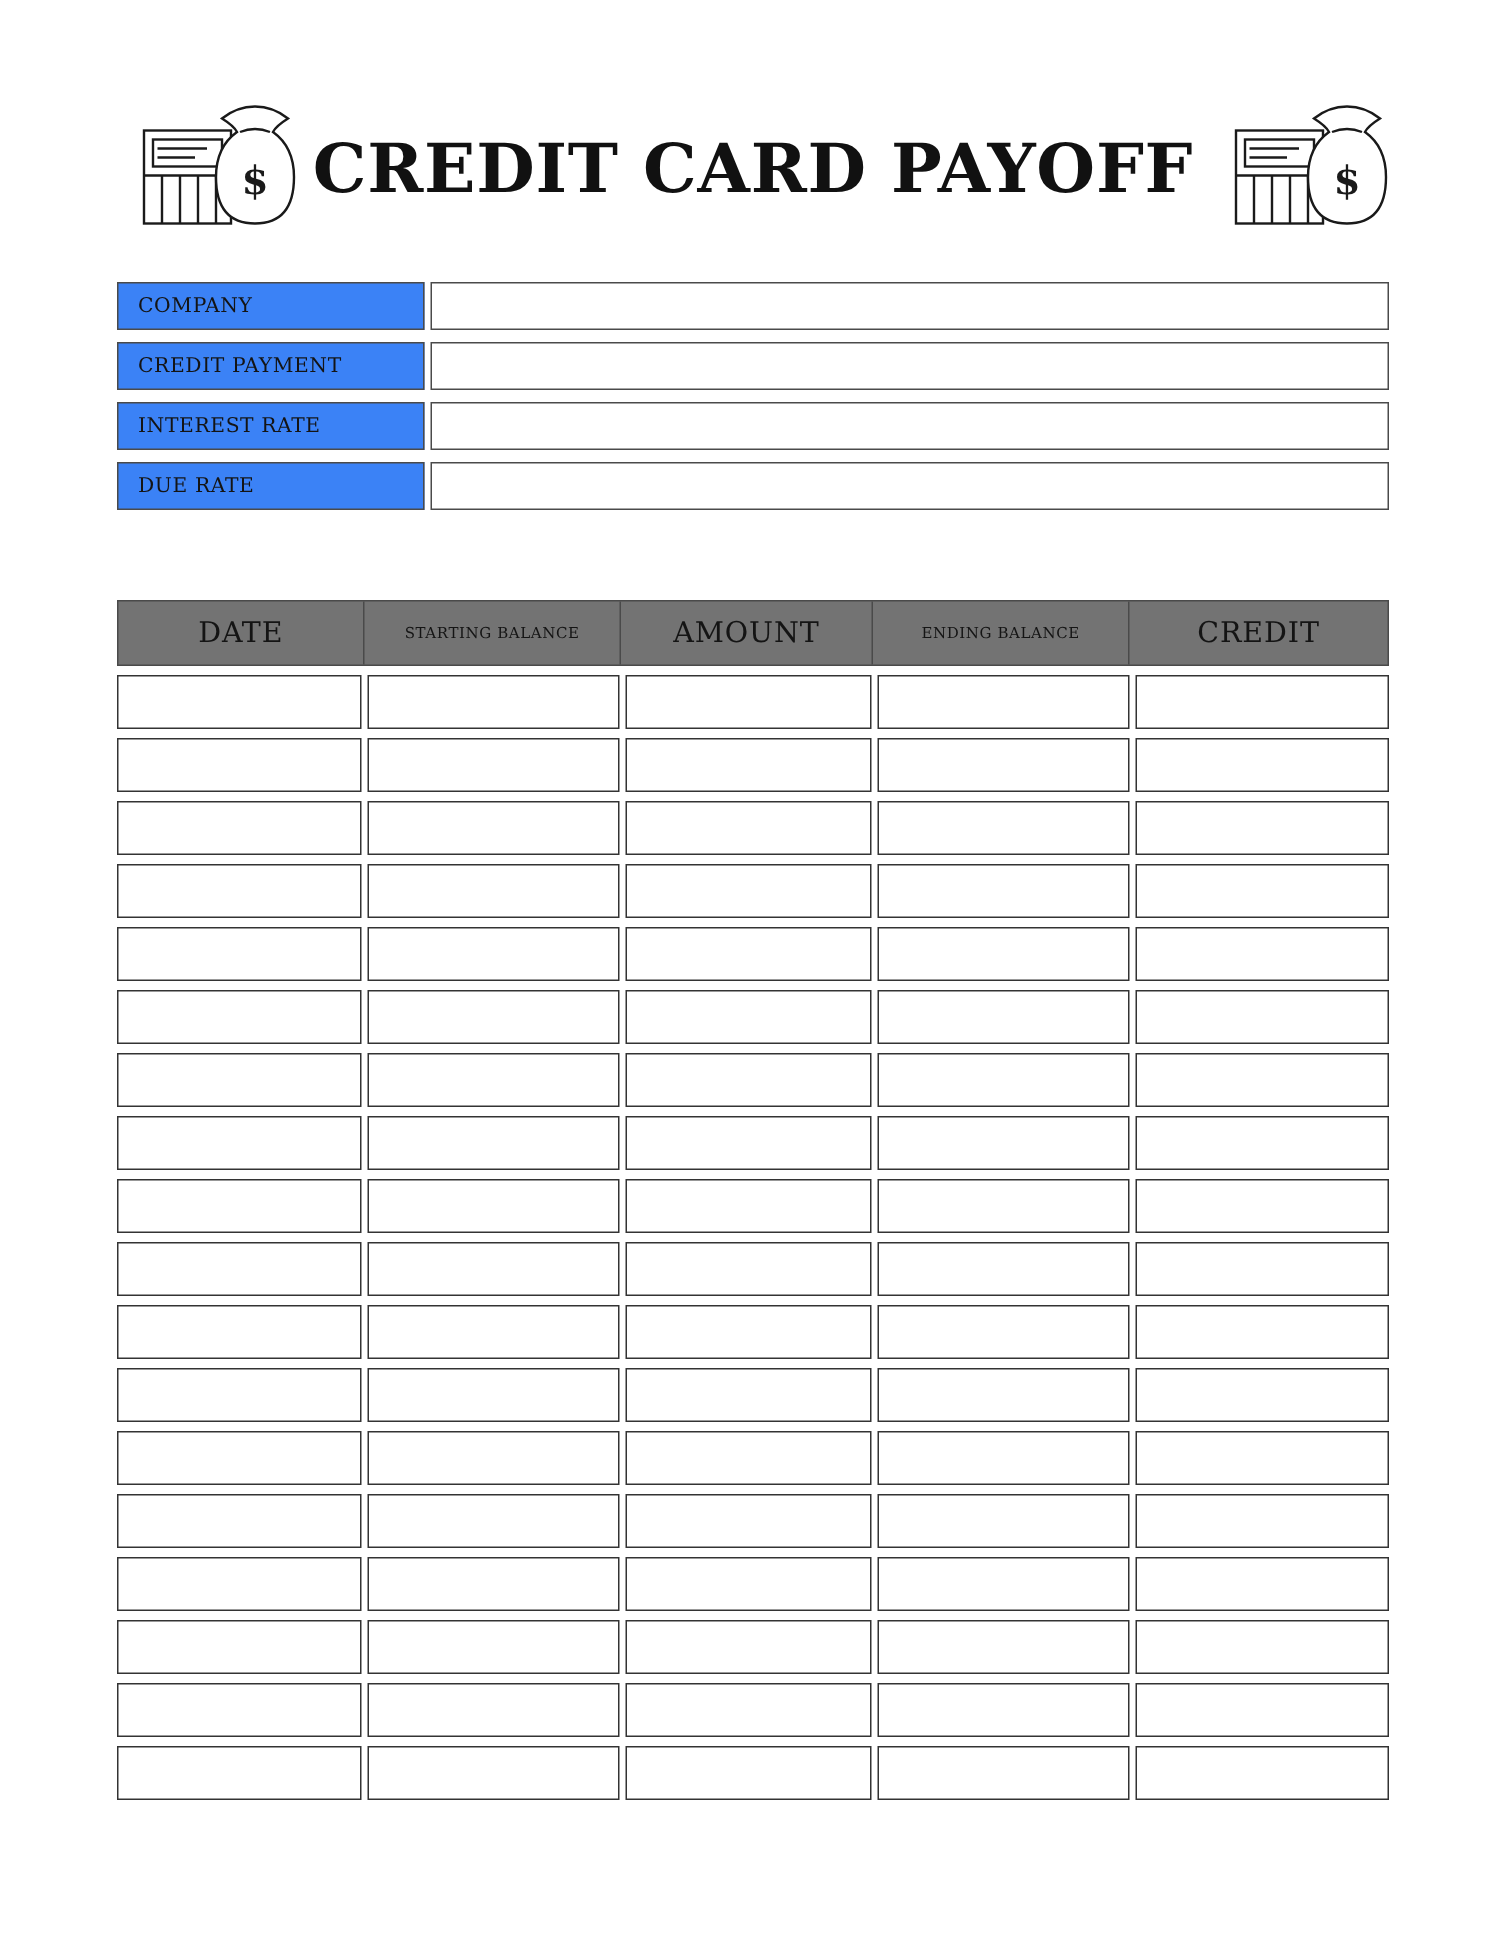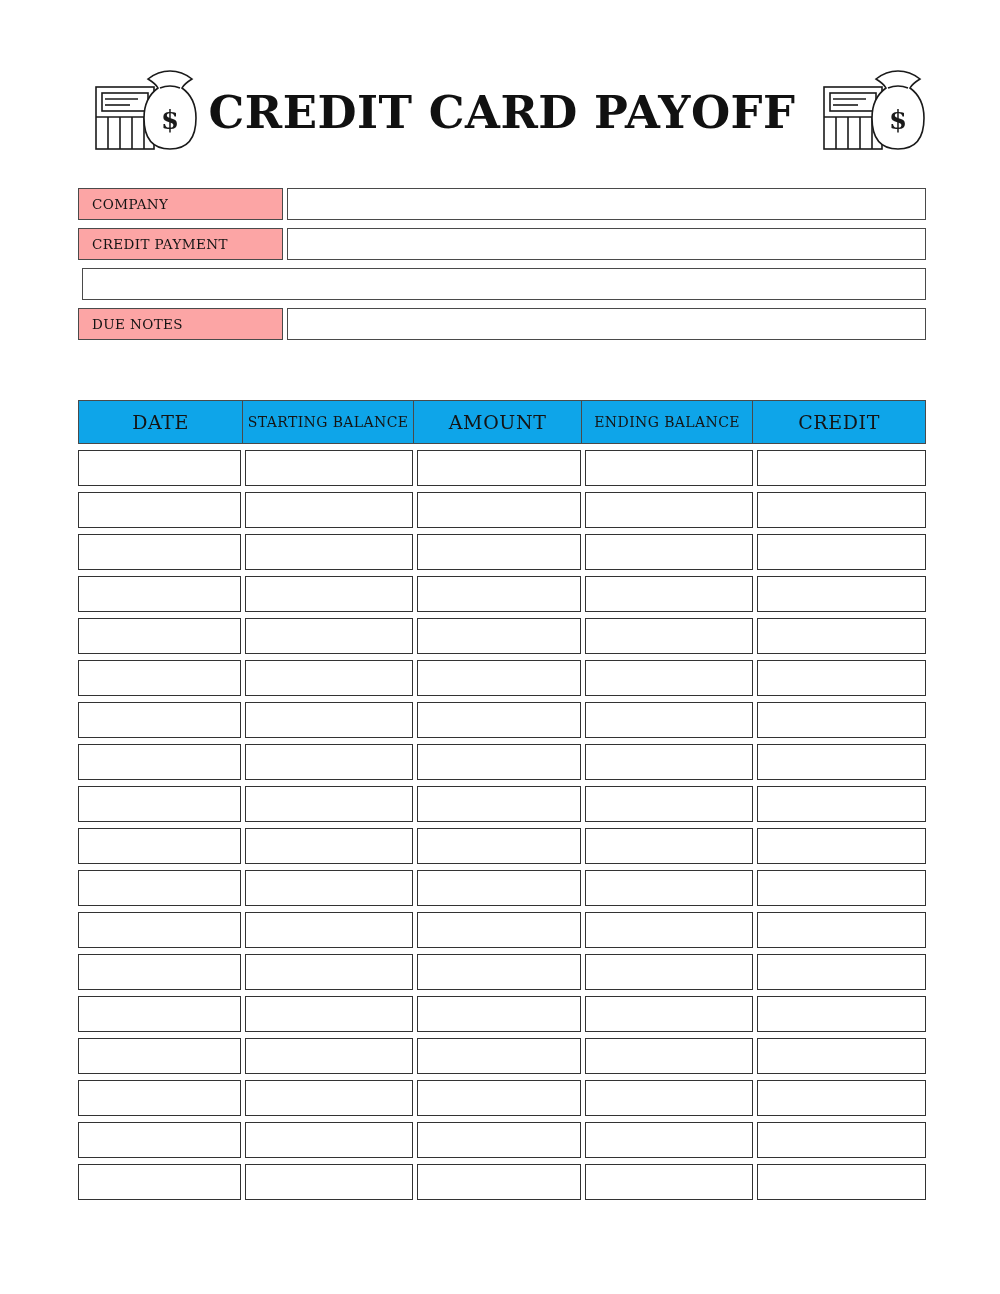--- a/index.html
+++ b/index.html
@@ -60,21 +60,21 @@
   .info-row {
     display: flex;
     align-items: center;
     height: 32px;
     margin-bottom: 8px;
   }
   .info-label {
     width: 205px;
     height: 32px;
     box-sizing: border-box;
-    background: #fca5a5;
+    background: #3b82f6;
     border: 1px solid #4a4a4a;
     display: flex;
     align-items: center;
     padding-left: 13px;
     font-family: "DejaVu Serif", serif;
     font-size: 13.5px;
     letter-spacing: 0.4px;
     color: #141414;
   }
   .info-field {
@@ -89,37 +89,37 @@
   
   .table {
     position: absolute;
     left: 78px;
     top: 400px;
     width: 848px;
   }
   .thead {
     display: flex;
     height: 44px;
-    background: #0ea5e9;
+    background: #737373;
     border: 1px solid #4a4a4a;
     box-sizing: border-box;
   }
   .th {
     box-sizing: border-box;
     display: flex;
     align-items: center;
     justify-content: center;
     font-family: "DejaVu Serif", serif;
     color: #141414;
     border-right: 1px solid #4a4a4a;
     height: 100%;
   }
   .th:last-child { border-right: none; }
   .th.big { font-size: 19px; letter-spacing: 0.6px; }
-  .th.small { font-size: 14px; letter-spacing: 0.4px; }
+  .th.small { font-size: 10px; letter-spacing: 0.4px; }
 
   .col-0 { width: 168px; }
   .col-1 { width: 175px; }
   .col-2 { width: 172px; }
   .col-3 { width: 175px; }
   .col-4 { width: 176px; }
 
   .trow {
     display: flex;
     margin-top: 6px;
@@ -192,25 +192,26 @@
       <div class="info-field"></div>
     </div>
 
 
     <div class="info-row">
       <div class="info-label">CREDIT PAYMENT</div>
       <div class="info-field"></div>
     </div>
 
     <div class="info-row">
+      <div class="info-label">INTEREST RATE</div>
       <div class="info-field"></div>
     </div>
 
     <div class="info-row">
-      <div class="info-label">DUE NOTES</div>
+      <div class="info-label">DUE RATE</div>
       <div class="info-field"></div>
     </div>
   </div>
 
   <div class="table">
     <div class="thead">
       <div class="th col-0 big">DATE</div>
       <div class="th col-1 small">STARTING BALANCE</div>
       <div class="th col-2 big">AMOUNT</div>
       <div class="th col-3 small">ENDING BALANCE</div>

